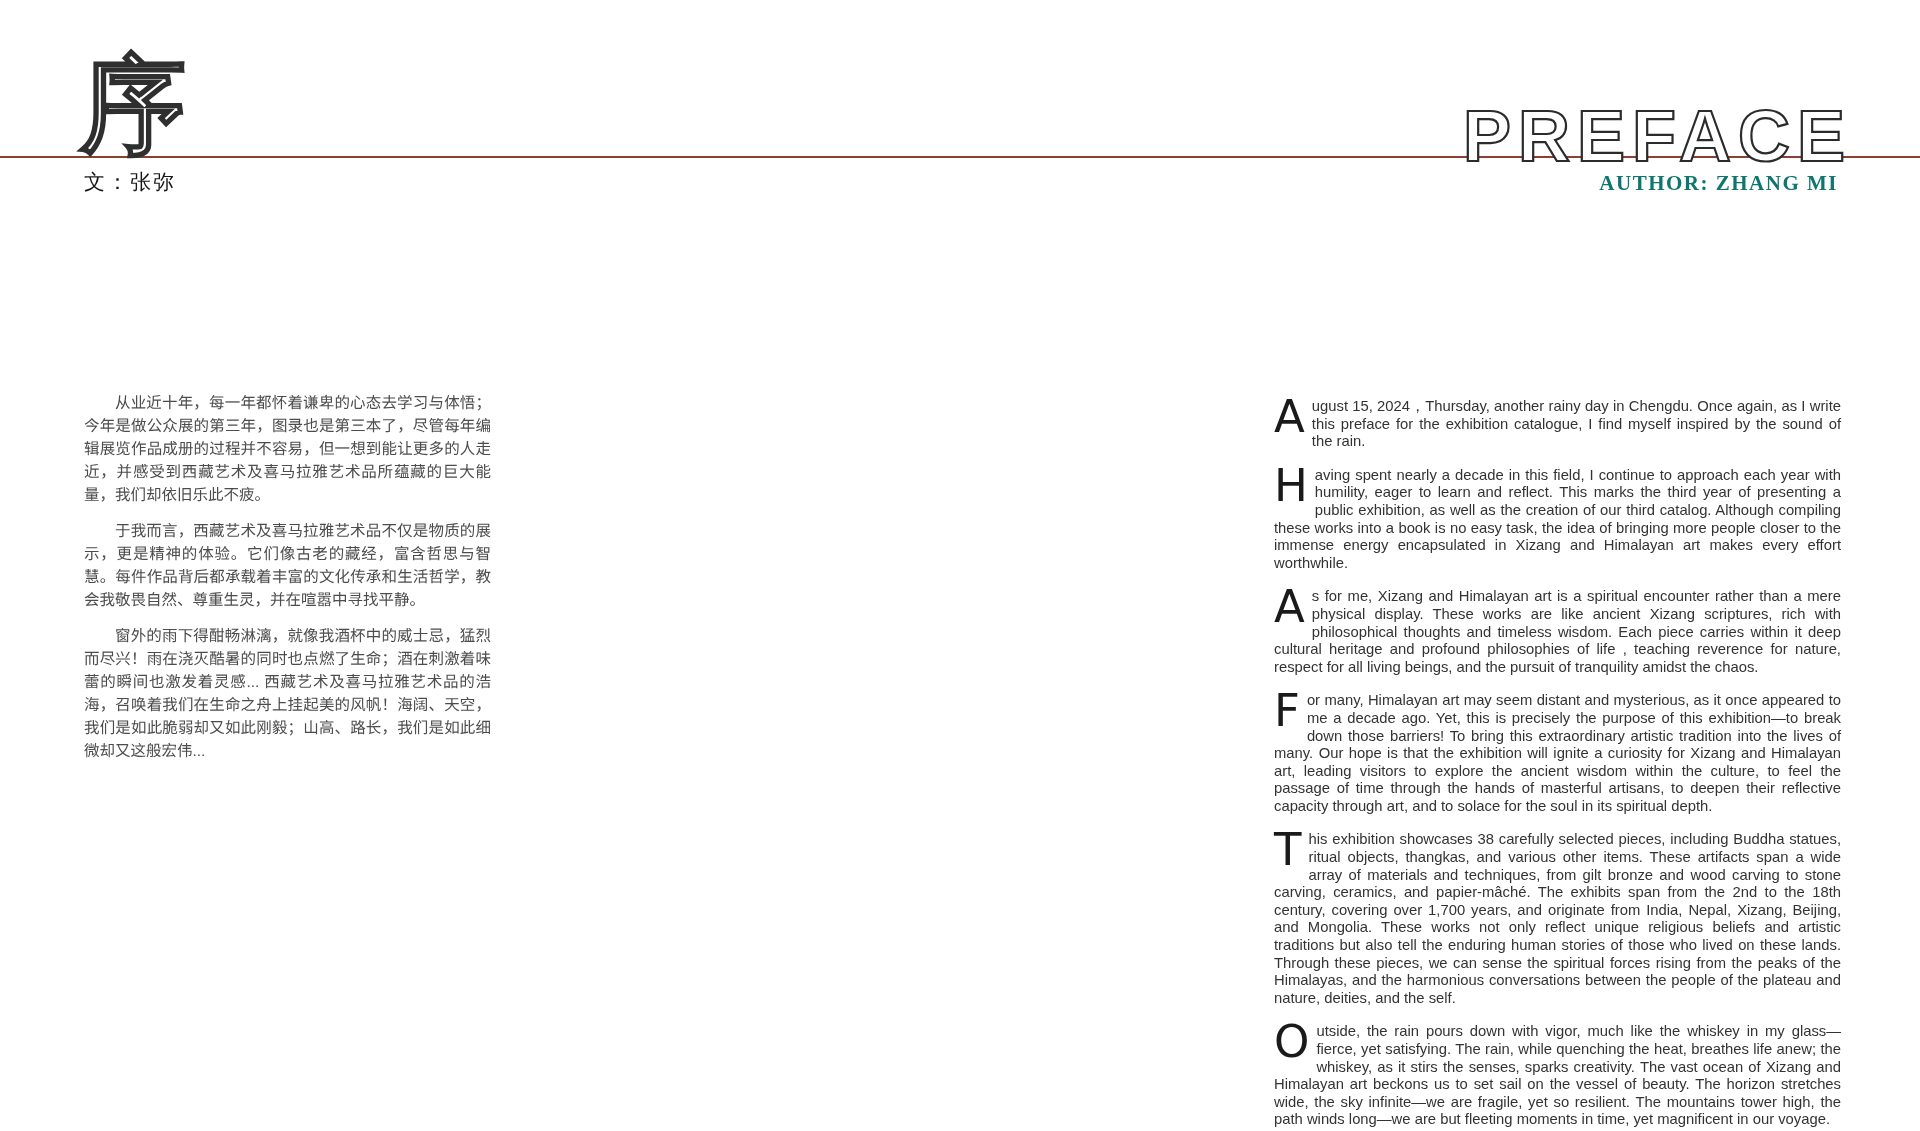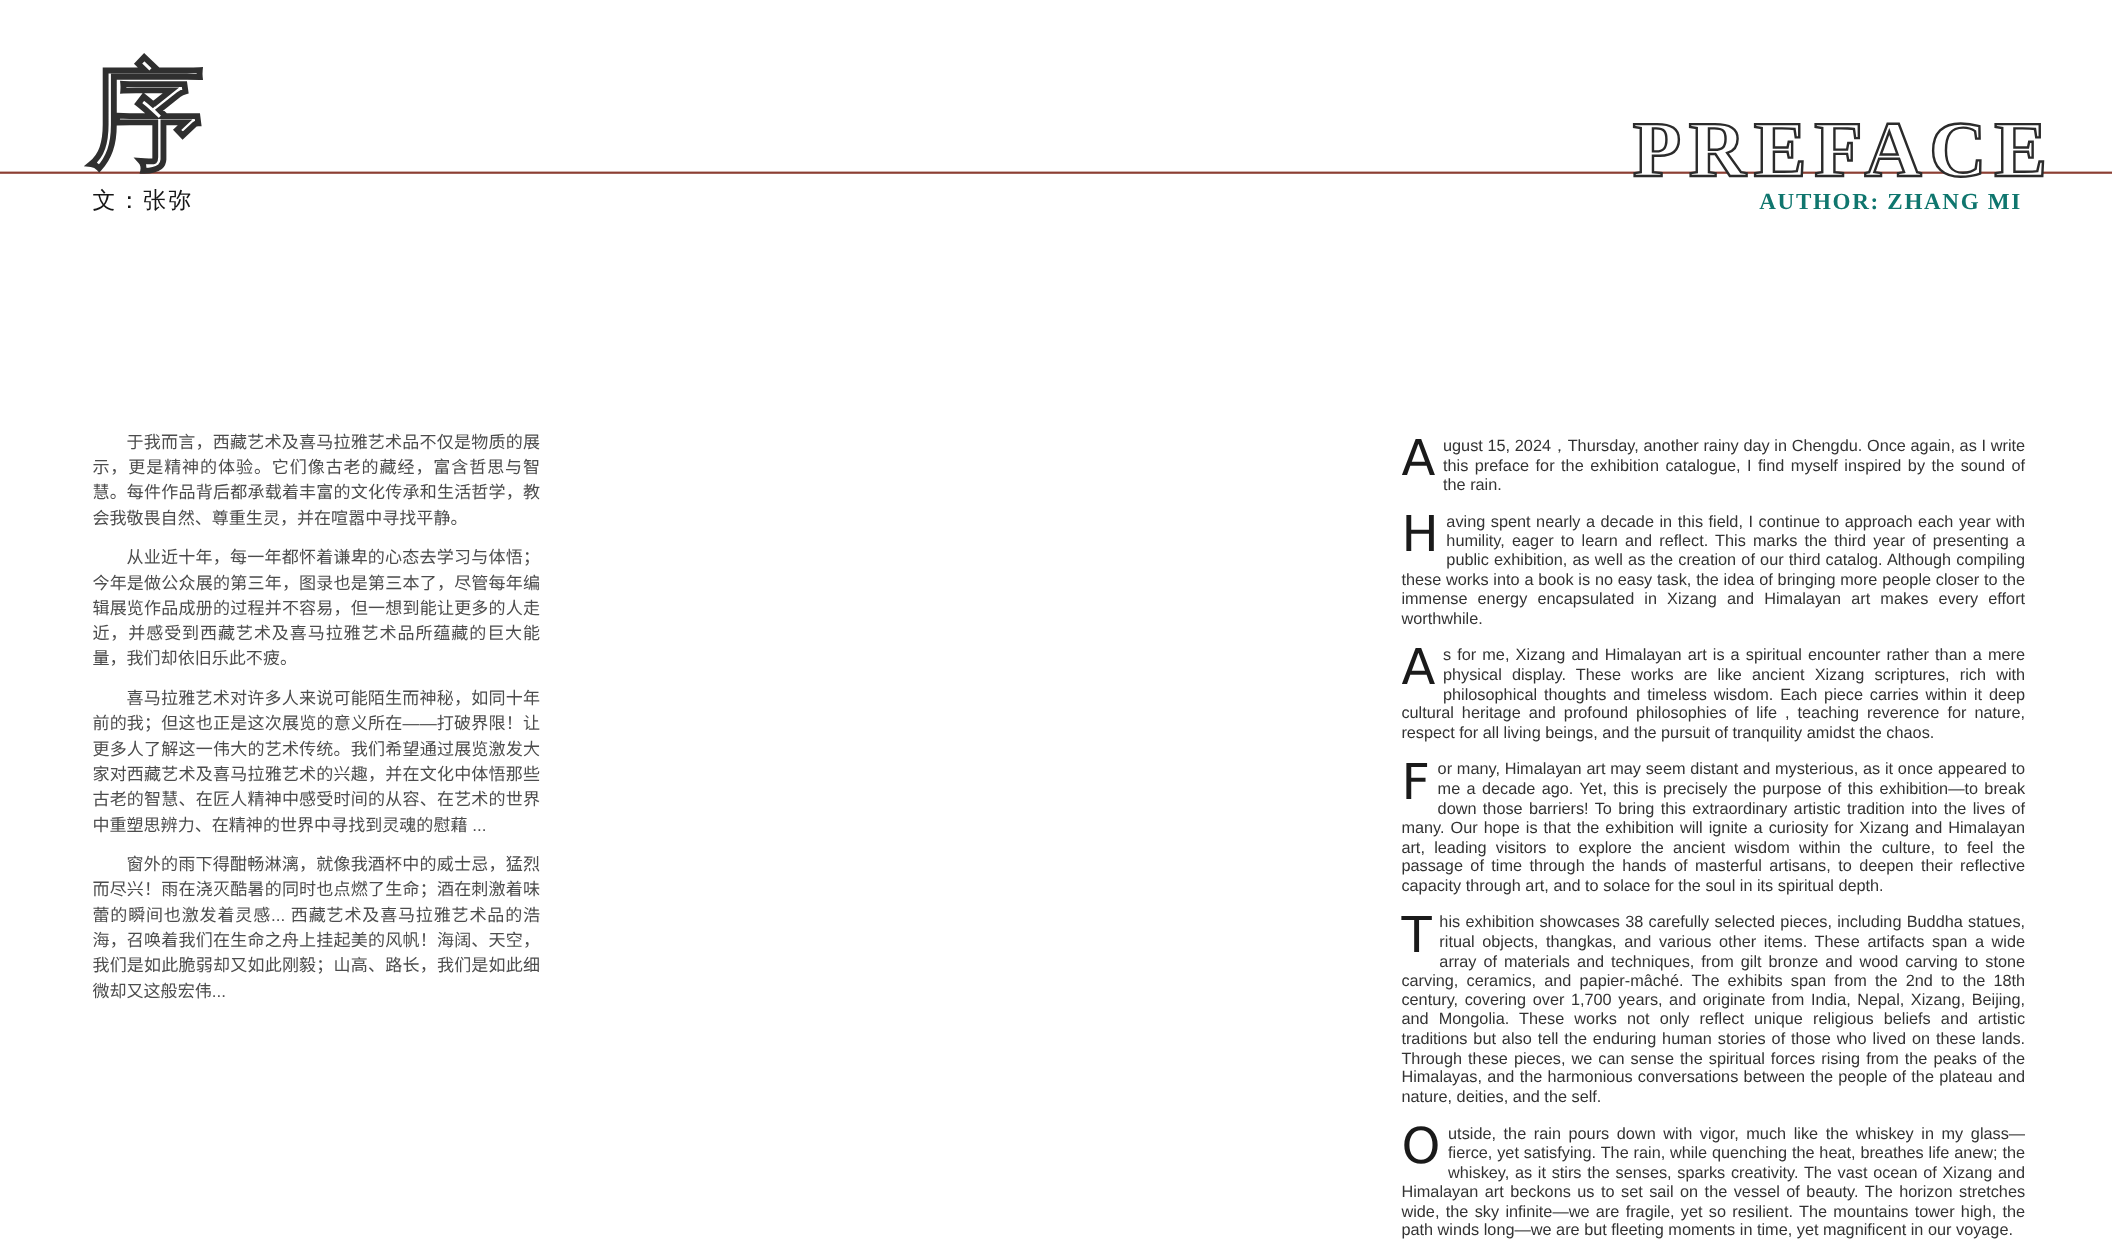--- a/index.html
+++ b/index.html
@@ -33,31 +33,31 @@
     font-size: 106px;
     line-height: 1.05;
     font-weight: 700;
     color: #ffffff;
     -webkit-text-stroke: 2px #2f2f2f;
     z-index: 2;
     font-family: "DejaVu Sans", sans-serif;
   }
   .title-en {
     position: absolute;
-    right: 59px;
+    right: 75px;
     top: 100px;
     font-size: 72px;
     line-height: 1;
     font-weight: 800;
     letter-spacing: 7px;
     margin-right: -7px;
     color: #ffffff;
     -webkit-text-stroke: 2.2px #2b2b2b;
     z-index: 2;
-    font-family: Liberation Serif, serif;
+    font-family: Liberation Sans, sans-serif;
     white-space: nowrap;
   }
   .byline-cn {
     position: absolute;
     left: 84px;
     top: 168px;
     font-size: 21px;
     font-weight: 400;
     letter-spacing: 2px;
     color: #161616;
@@ -122,23 +122,22 @@
 
 <div class="page">
 
   <div class="title-cn">序</div>
   <div class="rule"></div>
   <div class="title-en">PREFACE</div>
   <div class="byline-cn">文：张弥</div>
   <div class="byline-en">AUTHOR: ZHANG MI</div>
 
   <section class="col-cn" lang="zh-CN">
+    <p>从业近十年，每一年都怀着谦卑的心态去学习与体悟；今年是做公众展的第三年，图录也是第三本了，尽管每年编辑展览作品成册的过程并不容易，但一想到能让更多的人走近，并感受到西藏艺术及喜马拉雅艺术品所蕴藏的巨大能量，我们却依旧乐此不疲。</p>
     <p>于我而言，西藏艺术及喜马拉雅艺术品不仅是物质的展示，更是精神的体验。它们像古老的藏经，富含哲思与智慧。每件作品背后都承载着丰富的文化传承和生活哲学，教会我敬畏自然、尊重生灵，并在喧嚣中寻找平静。</p>
-    <p>从业近十年，每一年都怀着谦卑的心态去学习与体悟；今年是做公众展的第三年，图录也是第三本了，尽管每年编辑展览作品成册的过程并不容易，但一想到能让更多的人走近，并感受到西藏艺术及喜马拉雅艺术品所蕴藏的巨大能量，我们却依旧乐此不疲。</p>
-    <p>喜马拉雅艺术对许多人来说可能陌生而神秘，如同十年前的我；但这也正是这次展览的意义所在——打破界限！让更多人了解这一伟大的艺术传统。我们希望通过展览激发大家对西藏艺术及喜马拉雅艺术的兴趣，并在文化中体悟那些古老的智慧、在匠人精神中感受时间的从容、在艺术的世界中重塑思辨力、在精神的世界中寻找到灵魂的慰藉 ...</p>
     <p>窗外的雨下得酣畅淋漓，就像我酒杯中的威士忌，猛烈而尽兴！雨在浇灭酷暑的同时也点燃了生命；酒在刺激着味蕾的瞬间也激发着灵感... 西藏艺术及喜马拉雅艺术品的浩海，召唤着我们在生命之舟上挂起美的风帆！海阔、天空，我们是如此脆弱却又如此刚毅；山高、路长，我们是如此细微却又这般宏伟...</p>
   </section>
 
   <section class="col-en" lang="en">
     <p><span class="dropcap">A</span><span>ugust 15, 2024，Thursday, another rainy day in Chengdu. Once again, as I write this preface for the exhibition catalogue, I find myself inspired by the sound of the rain.</span></p>
     <p><span class="dropcap">H</span><span>aving spent nearly a decade in this field, I continue to approach each year with humility, eager to learn and reflect. This marks the third year of presenting a public exhibition, as well as the creation of our third catalog. Although compiling these works into a book is no easy task, the idea of bringing more people closer to the immense energy encapsulated in Xizang and Himalayan art makes every effort worthwhile.</span></p>
     <p><span class="dropcap">A</span><span>s for me, Xizang and Himalayan art is a spiritual encounter rather than a mere physical display. These works are like ancient Xizang scriptures, rich with philosophical thoughts and timeless wisdom. Each piece carries within it deep cultural heritage and profound philosophies of life , teaching reverence for nature, respect for all living beings, and the pursuit of tranquility amidst the chaos.</span></p>
     <p><span class="dropcap">F</span><span>or many, Himalayan art may seem distant and mysterious, as it once appeared to me a decade ago. Yet, this is precisely the purpose of this exhibition—to break down those barriers! To bring this extraordinary artistic tradition into the lives of many. Our hope is that the exhibition will ignite a curiosity for Xizang and Himalayan art, leading visitors to explore the ancient wisdom within the culture, to feel the passage of time through the hands of masterful artisans, to deepen their reflective capacity through art, and to solace for the soul in its spiritual depth.</span></p>
     <p><span class="dropcap">T</span><span>his exhibition showcases 38 carefully selected pieces, including Buddha statues, ritual objects, thangkas, and various other items. These artifacts span a wide array of materials and techniques, from gilt bronze and wood carving to stone carving, ceramics, and papier-mâché. The exhibits span from the 2nd to the 18th century, covering over 1,700 years, and originate from India, Nepal, Xizang, Beijing, and Mongolia. These works not only reflect unique religious beliefs and artistic traditions but also tell the enduring human stories of those who lived on these lands. Through these pieces, we can sense the spiritual forces rising from the peaks of the Himalayas, and the harmonious conversations between the people of the plateau and nature, deities, and the self.</span></p>
     <p><span class="dropcap">O</span><span>utside, the rain pours down with vigor, much like the whiskey in my glass—fierce, yet satisfying. The rain, while quenching the heat, breathes life anew; the whiskey, as it stirs the senses, sparks creativity. The vast ocean of Xizang and Himalayan art beckons us to set sail on the vessel of beauty. The horizon stretches wide, the sky infinite—we are fragile, yet so resilient. The mountains tower high, the path winds long—we are but fleeting moments in time, yet magnificent in our voyage.</span></p>

